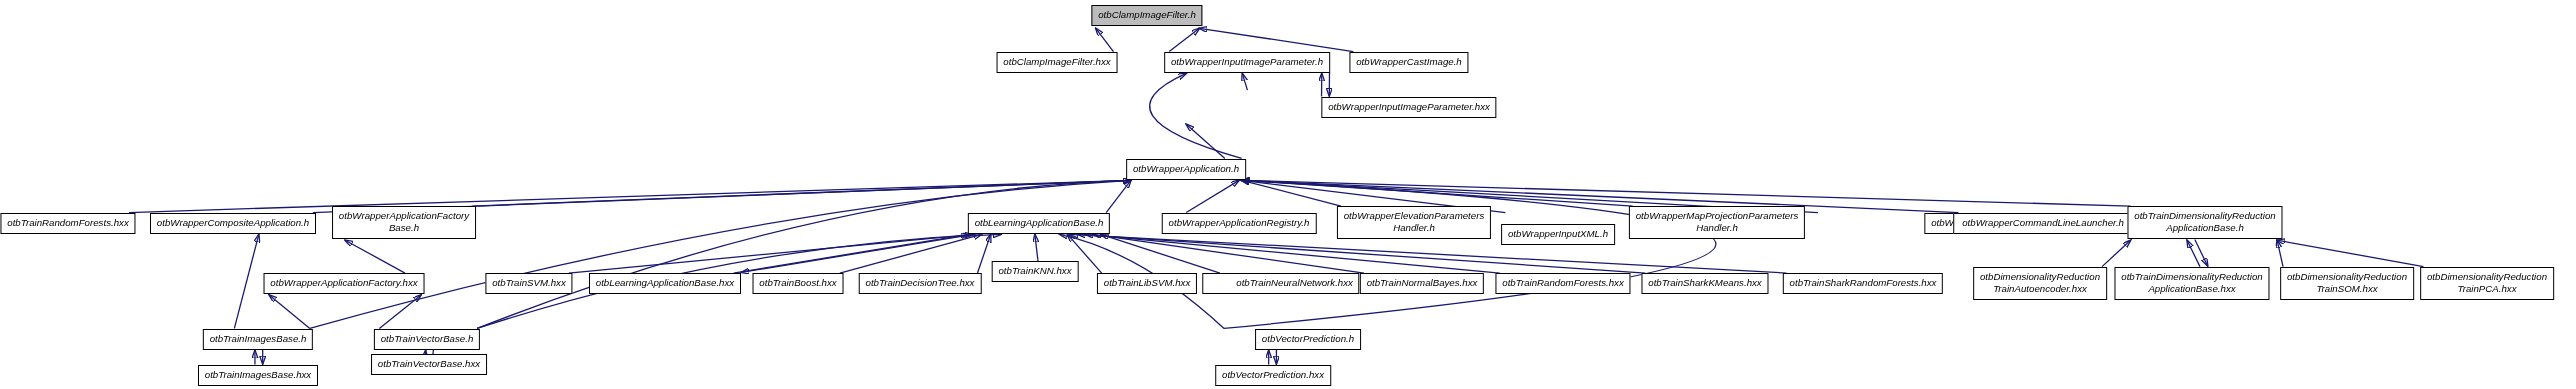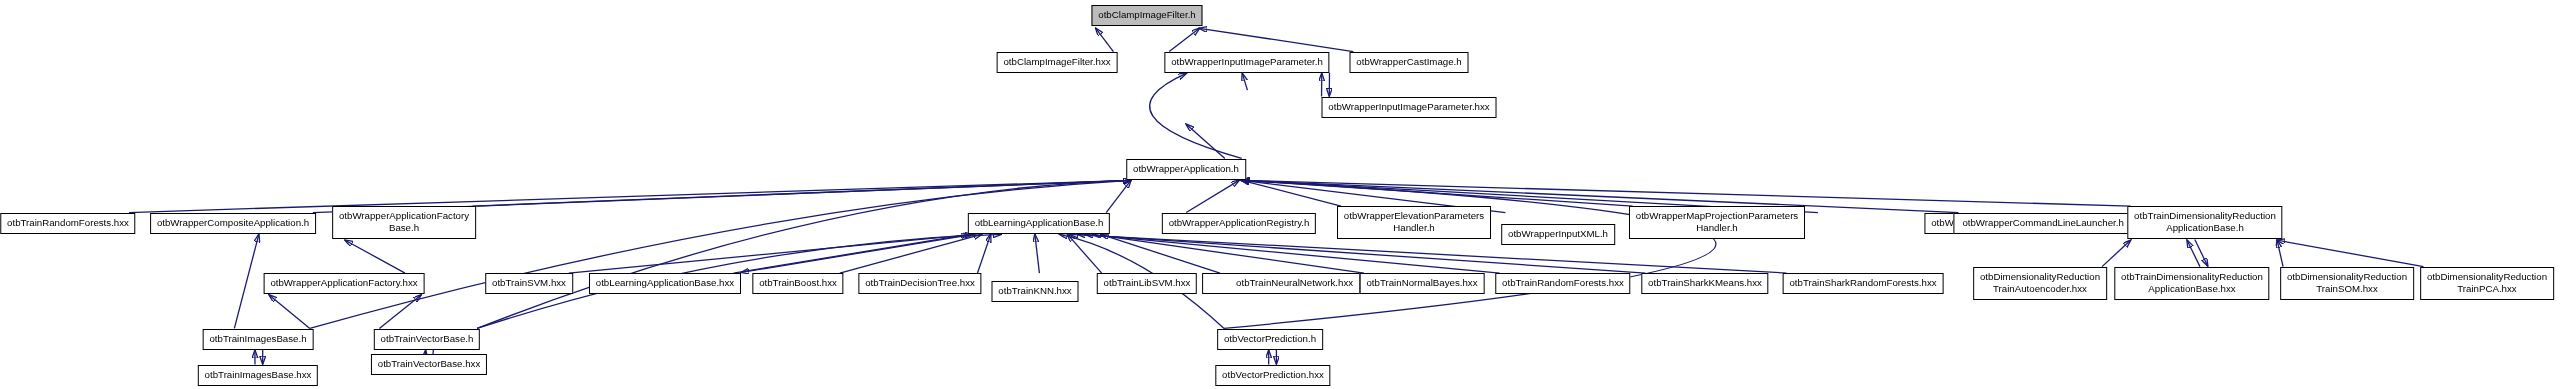--- a/index.html
+++ b/index.html
@@ -47,20 +47,21 @@
       white-space: nowrap;
       box-sizing: border-box;
       cursor: default;
     }
     .node.root {
       background: var(--root-fill, #bcbcbc);
       border-width: 1.9px;
     }
     .node .lbl {
       pointer-events: none;
+      font-style: italic;
     }
   </style>
 </head>
 <body>
 
 <div id="graph">
   <svg id="edge-layer" width="2576" height="389" viewBox="0 0 3996 604" xmlns="http://www.w3.org/2000/svg">
     <defs>
       <marker id="arrow" markerUnits="userSpaceOnUse" markerWidth="14" markerHeight="10" refX="12" refY="4.5" orient="auto">
         <path d="M0,0 L13,4.5 L0,9 z" fill="#191970"></path>
@@ -182,21 +183,21 @@
     </div>
     <div class="node" style="left: 665px; top: 273px;">
       <div class="lbl">otbLearningApplicationBase.hxx</div>
     </div>
     <div class="node" style="left: 798px; top: 273px;">
       <div class="lbl">otbTrainBoost.hxx</div>
     </div>
     <div class="node" style="left: 920px; top: 273px;">
       <div class="lbl">otbTrainDecisionTree.hxx</div>
     </div>
-    <div class="node" style="left: 1035px; top: 281px;">
+    <div class="node" style="left: 1035px; top: 261px;">
       <div class="lbl">otbTrainKNN.hxx</div>
     </div>
     <div class="node" style="left: 1147px; top: 273px;">
       <div class="lbl">otbTrainLibSVM.hxx</div>
     </div>
     <div class="node" style="left: 1281px; top: 273px; padding-left: 33px;">
       <div class="lbl">otbTrainNeuralNetwork.hxx</div>
     </div>
     <div class="node" style="left: 1422px; top: 273px;">
       <div class="lbl">otbTrainNormalBayes.hxx</div>
@@ -225,21 +226,21 @@
     <div class="node" style="left: 2487px; top: 267px;">
       <div class="lbl">otbDimensionalityReduction</div>
       <div class="lbl">TrainPCA.hxx</div>
     </div>
     <div class="node" style="left: 258px; top: 329px;">
       <div class="lbl">otbTrainImagesBase.h</div>
     </div>
     <div class="node" style="left: 427px; top: 329px;">
       <div class="lbl">otbTrainVectorBase.h</div>
     </div>
-    <div class="node" style="left: 1270px; top: 329px;">
+    <div class="node" style="left: 1308px; top: 329px;">
       <div class="lbl">otbVectorPrediction.h</div>
     </div>
     <div class="node" style="left: 258px; top: 365px;">
       <div class="lbl">otbTrainImagesBase.hxx</div>
     </div>
     <div class="node" style="left: 429px; top: 354px;">
       <div class="lbl">otbTrainVectorBase.hxx</div>
     </div>
     <div class="node" style="left: 1273px; top: 365px;">
       <div class="lbl">otbVectorPrediction.hxx</div>

